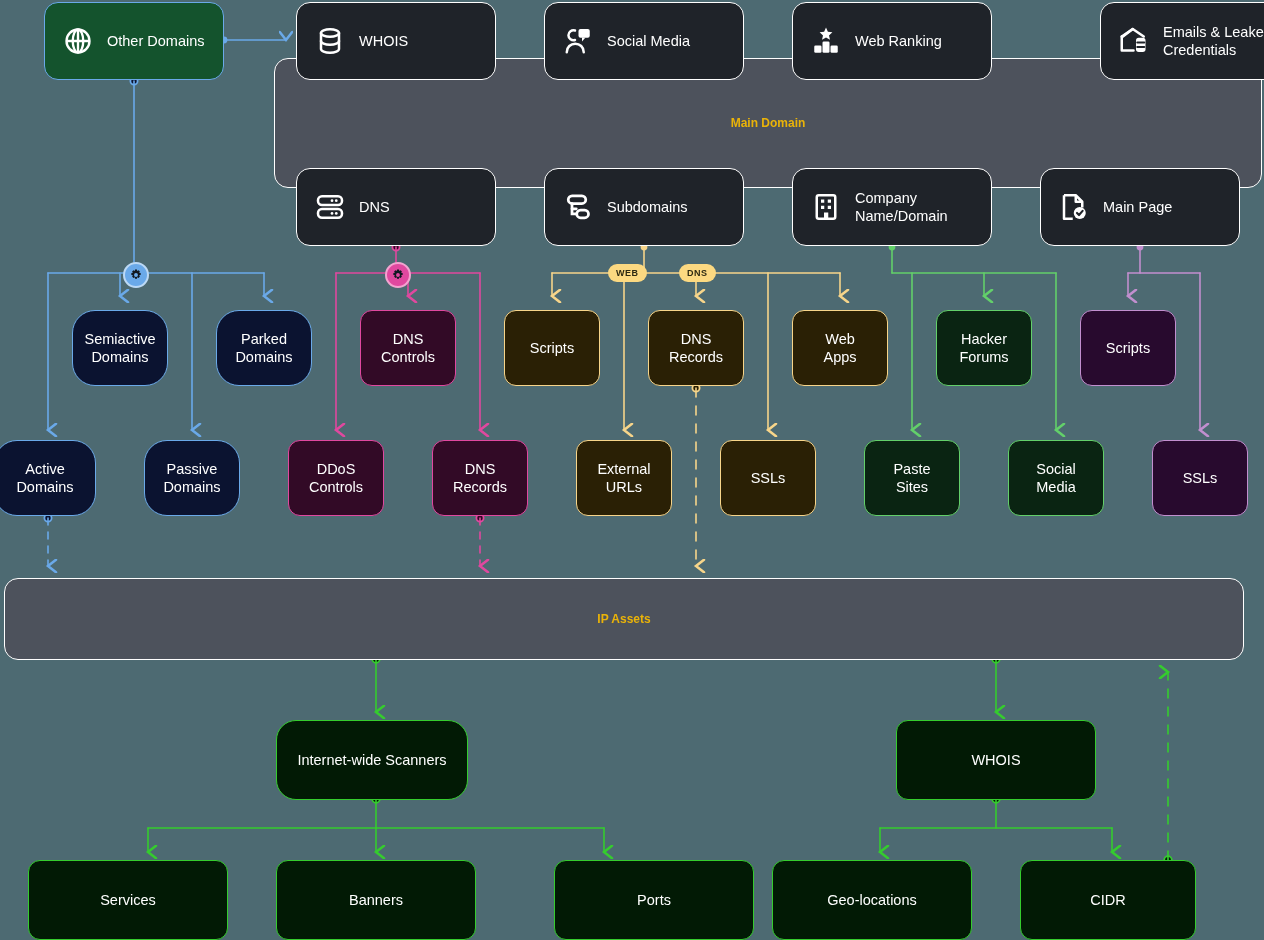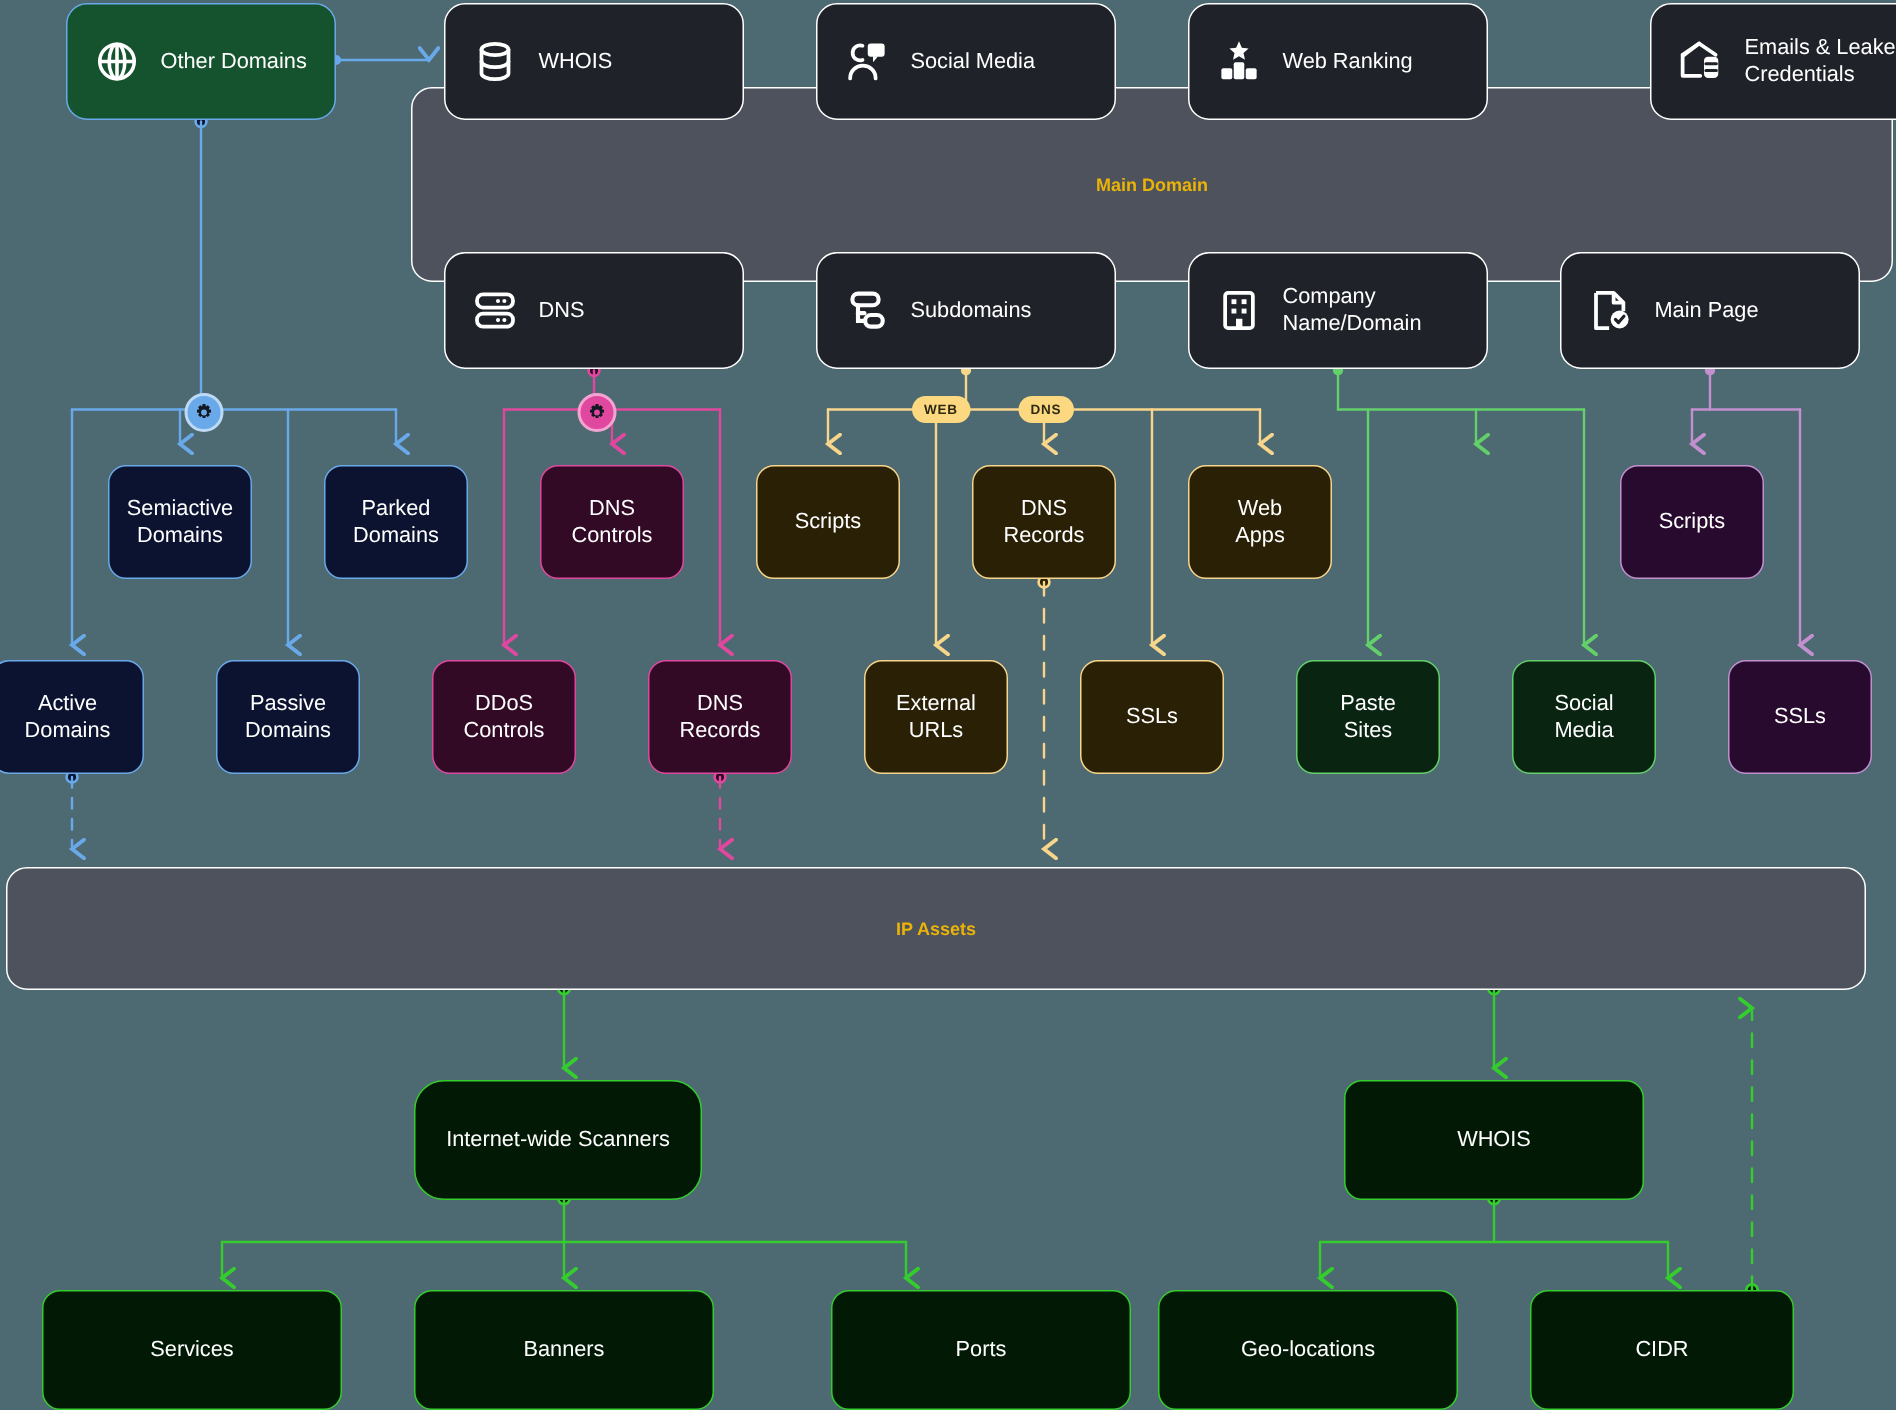--- a/index.html
+++ b/index.html
@@ -28,21 +28,21 @@
     display:flex;align-items:center;justify-content:center;
   }
   .group .label{font-size:12px;font-weight:bold;color:#eab308;}
 
   
   .leaf{
     justify-content:center;text-align:center;border-width:1.4px;border-style:solid;border-radius:12px;
   }
   .leaf .label{font-size:14.5px;color:#ffffff;text-align:center;}
 
-  .t-blue  {background:#0b1330;border-color:#6aa9e9;}
+  .t-blue  {background:#0b1330;border-color:#6aa9e9;border-radius:23px;}
   .t-pink  {background:#320a26;border-color:#e0489f;}
   .t-amber {background:#2a2005;border-color:#f7d58a;}
   .t-green {background:#0a2412;border-color:#63d06a;}
   .t-purple{background:#280a2e;border-color:#c28fcf;}
   .t-darkgreen{background:#021a05;border-color:#35cc2e;}
 
   
   .pill{
     position:absolute;background:#fcd981;color:#2e2a12;border-radius:10px;
     font-size:9px;font-weight:bold;letter-spacing:.5px;
@@ -336,20 +336,24 @@
     <span class="label">Scripts</span>
     </div>
   <div class="node leaf t-amber" style="left:648px;top:310px;width:96px;height:76px;">
     <span class="label">DNS
 Records</span>
     </div>
   <div class="node leaf t-amber" style="left:792px;top:310px;width:96px;height:76px;">
     <span class="label">Web
 Apps</span>
     </div>
+  <div class="node leaf t-green" style="left:936px;top:310px;width:96px;height:76px;">
+    <span class="label">Hacker
+Forums</span>
+    </div>
   <div class="node leaf t-purple" style="left:1080px;top:310px;width:96px;height:76px;">
     <span class="label">Scripts</span>
     </div>
 
   <div class="node leaf t-blue" style="left:-6px;top:440px;width:102px;height:76px;">
     <span class="label">Active
 Domains</span>
     </div>
   <div class="node leaf t-blue" style="left:144px;top:440px;width:96px;height:76px;">
     <span class="label">Passive

